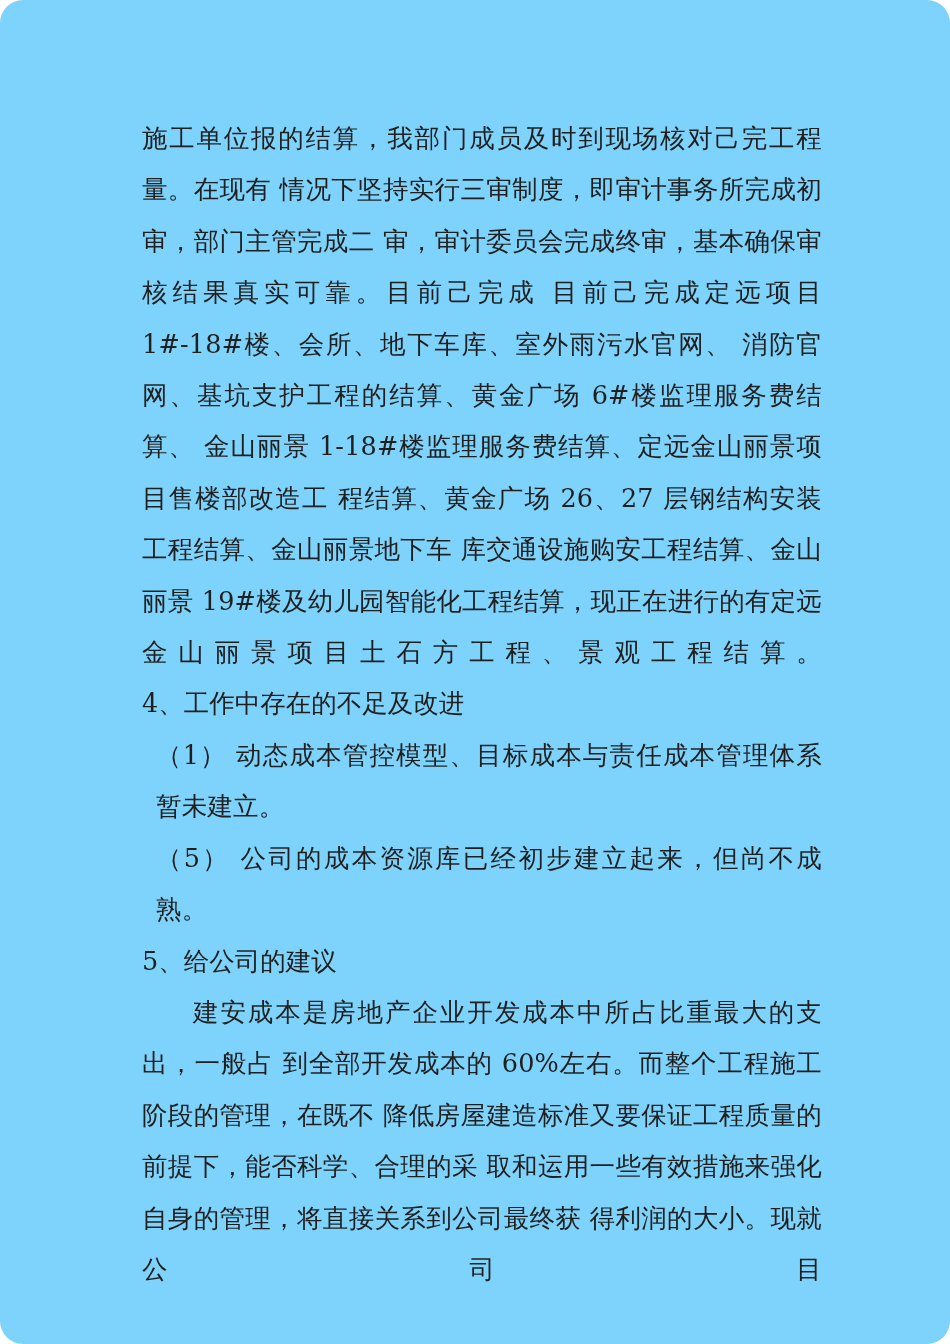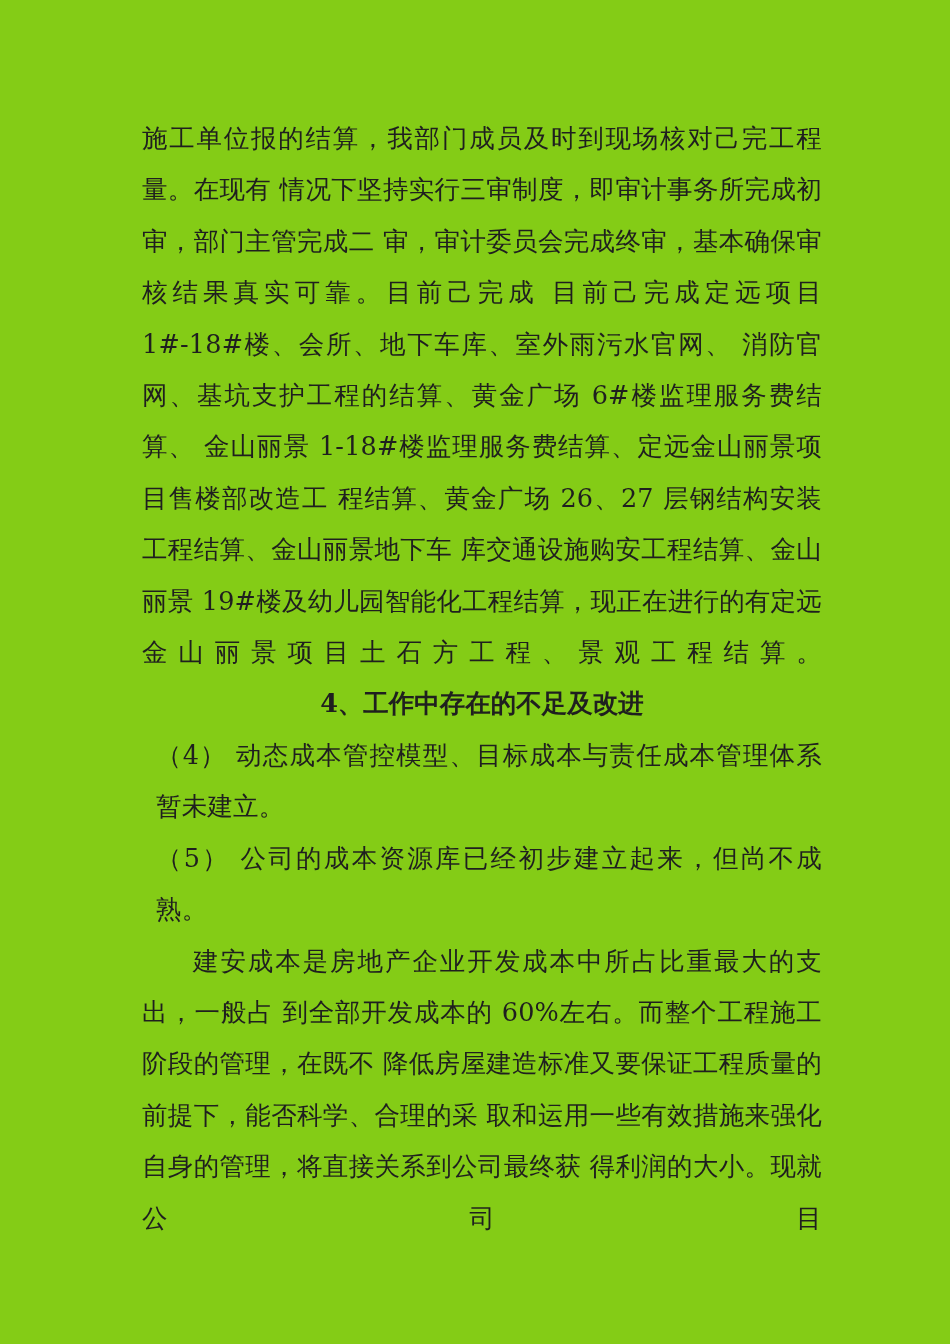--- a/index.html
+++ b/index.html
@@ -12,21 +12,22 @@
     background: #ffffff;
     font-family: "DejaVu Serif", "Liberation Serif", serif;
     color: #1c1c1c;
     overflow: hidden;
   }
 
   #page {
     position: relative;
     width: 950px;
     height: 1344px;
-    background: #84cc16;
+    background: #7dd3fc;
+    border-radius: 23px;
   }
 
   
   #doc-body {
     position: absolute;
     left: 142px;
     top: 113px;
     width: 680px;
   }
 
@@ -50,23 +51,22 @@
   
   .para.full {
     text-align-last: justify;
   }
 
   .heading-line {
     margin: 0;
     padding: 0;
     font-size: 25.5px;
     line-height: 51.4px;
-    text-align: center;
+    text-align: left;
     color: #1f1f1f;
-    font-weight: bold;
   }
   
   .listitem {
     padding-left: 14px;
   }
   
   .indent-2 {
     text-indent: 51px;
   }
 </style>
@@ -76,21 +76,22 @@
 <div id="page">
   <div id="doc-body">
 
     <p class="para full">施工单位报的结算，我部门成员及时到现场核对己完工程量。在现有 情况下坚持实行三审制度，即审计事务所完成初审，部门主管完成二 审，审计委员会完成终审，基本确保审核结果真实可靠。目前己完成 目前己完成定远项目 1#-18#楼、会所、地下车库、室外雨污水官网、 消防官网、基坑支护工程的结算、黄金广场 6#楼监理服务费结算、 金山丽景 1-18#楼监理服务费结算、定远金山丽景项目售楼部改造工 程结算、黄金广场 26、27 层钢结构安装工程结算、金山丽景地下车 库交通设施购安工程结算、金山丽景 19#楼及幼儿园智能化工程结算，现正在进行的有定远金山丽景项目土石方工程、景观工程结算。</p>
 
     <p class="heading-line">4、工作中存在的不足及改进</p>
 
 
 
 
-    <p class="para listitem last-natural">（4） 动态成本管控模型、目标成本与责任成本管理体系暂未建立。</p>
+    <p class="para listitem last-natural">（1） 动态成本管控模型、目标成本与责任成本管理体系暂未建立。</p>
 
     <p class="para listitem last-natural">（5） 公司的成本资源库已经初步建立起来，但尚不成熟。</p>
 
+    <p class="heading-line">5、给公司的建议</p>
 
     <p class="para indent-2 full">建安成本是房地产企业开发成本中所占比重最大的支出，一般占 到全部开发成本的 60%左右。而整个工程施工阶段的管理，在既不 降低房屋建造标准又要保证工程质量的前提下，能否科学、合理的采 取和运用一些有效措施来强化自身的管理，将直接关系到公司最终获 得利润的大小。现就公司目</p>
 
   </div>
 </div>
 
 </body></html>

